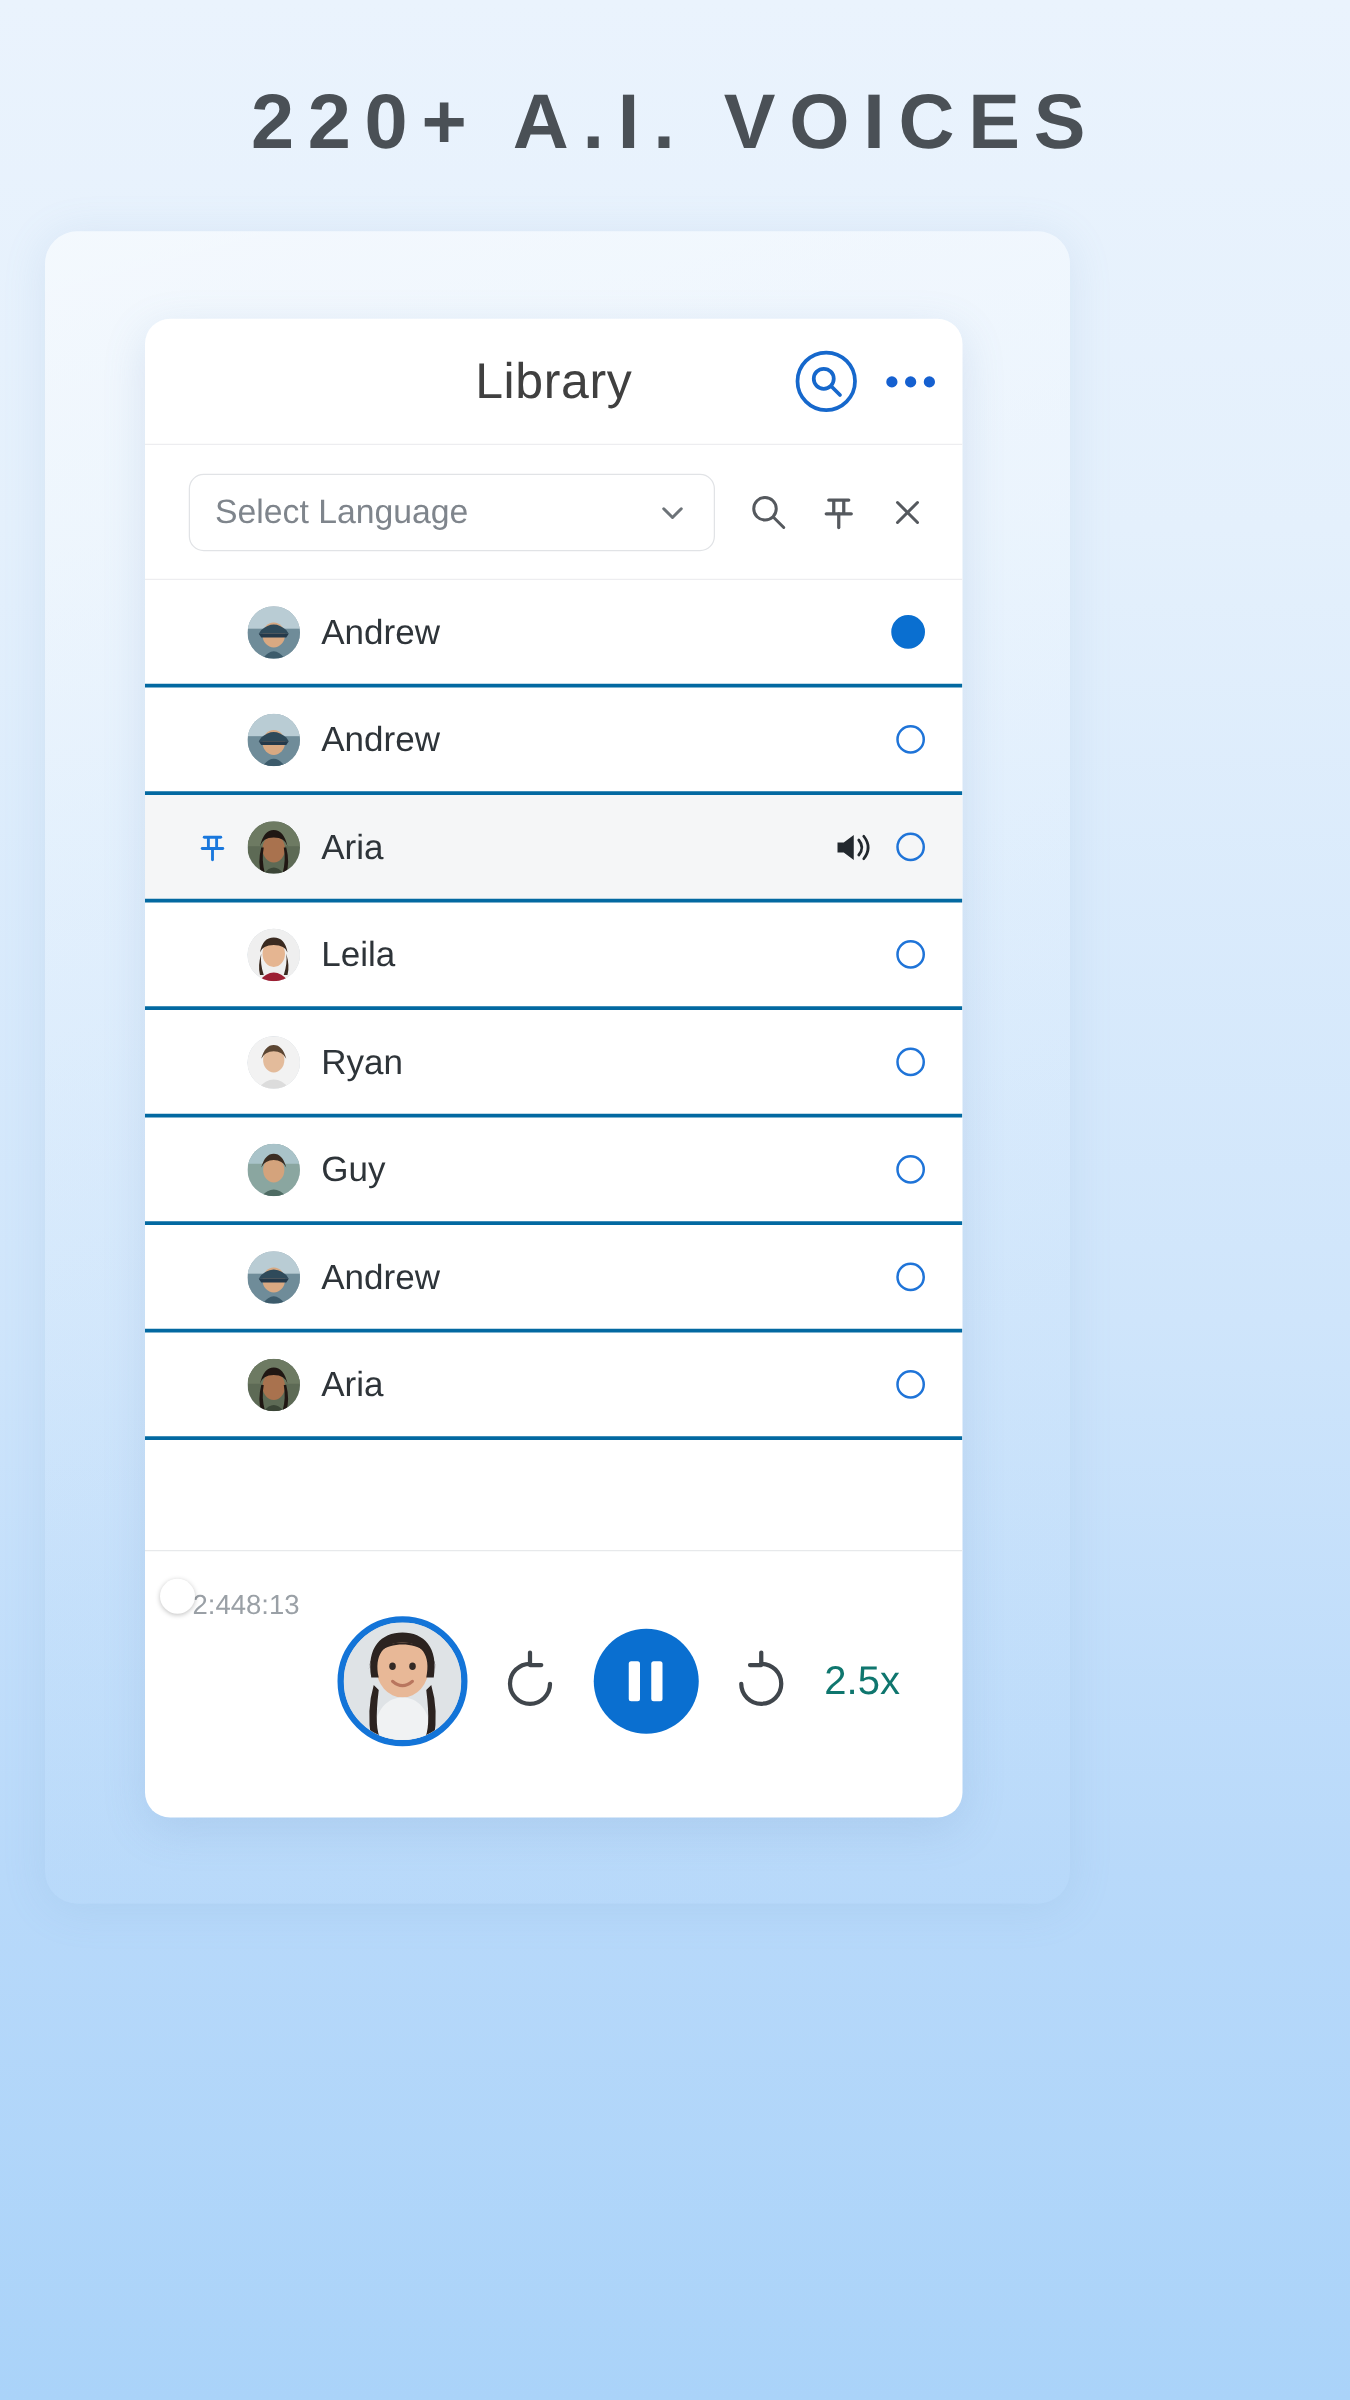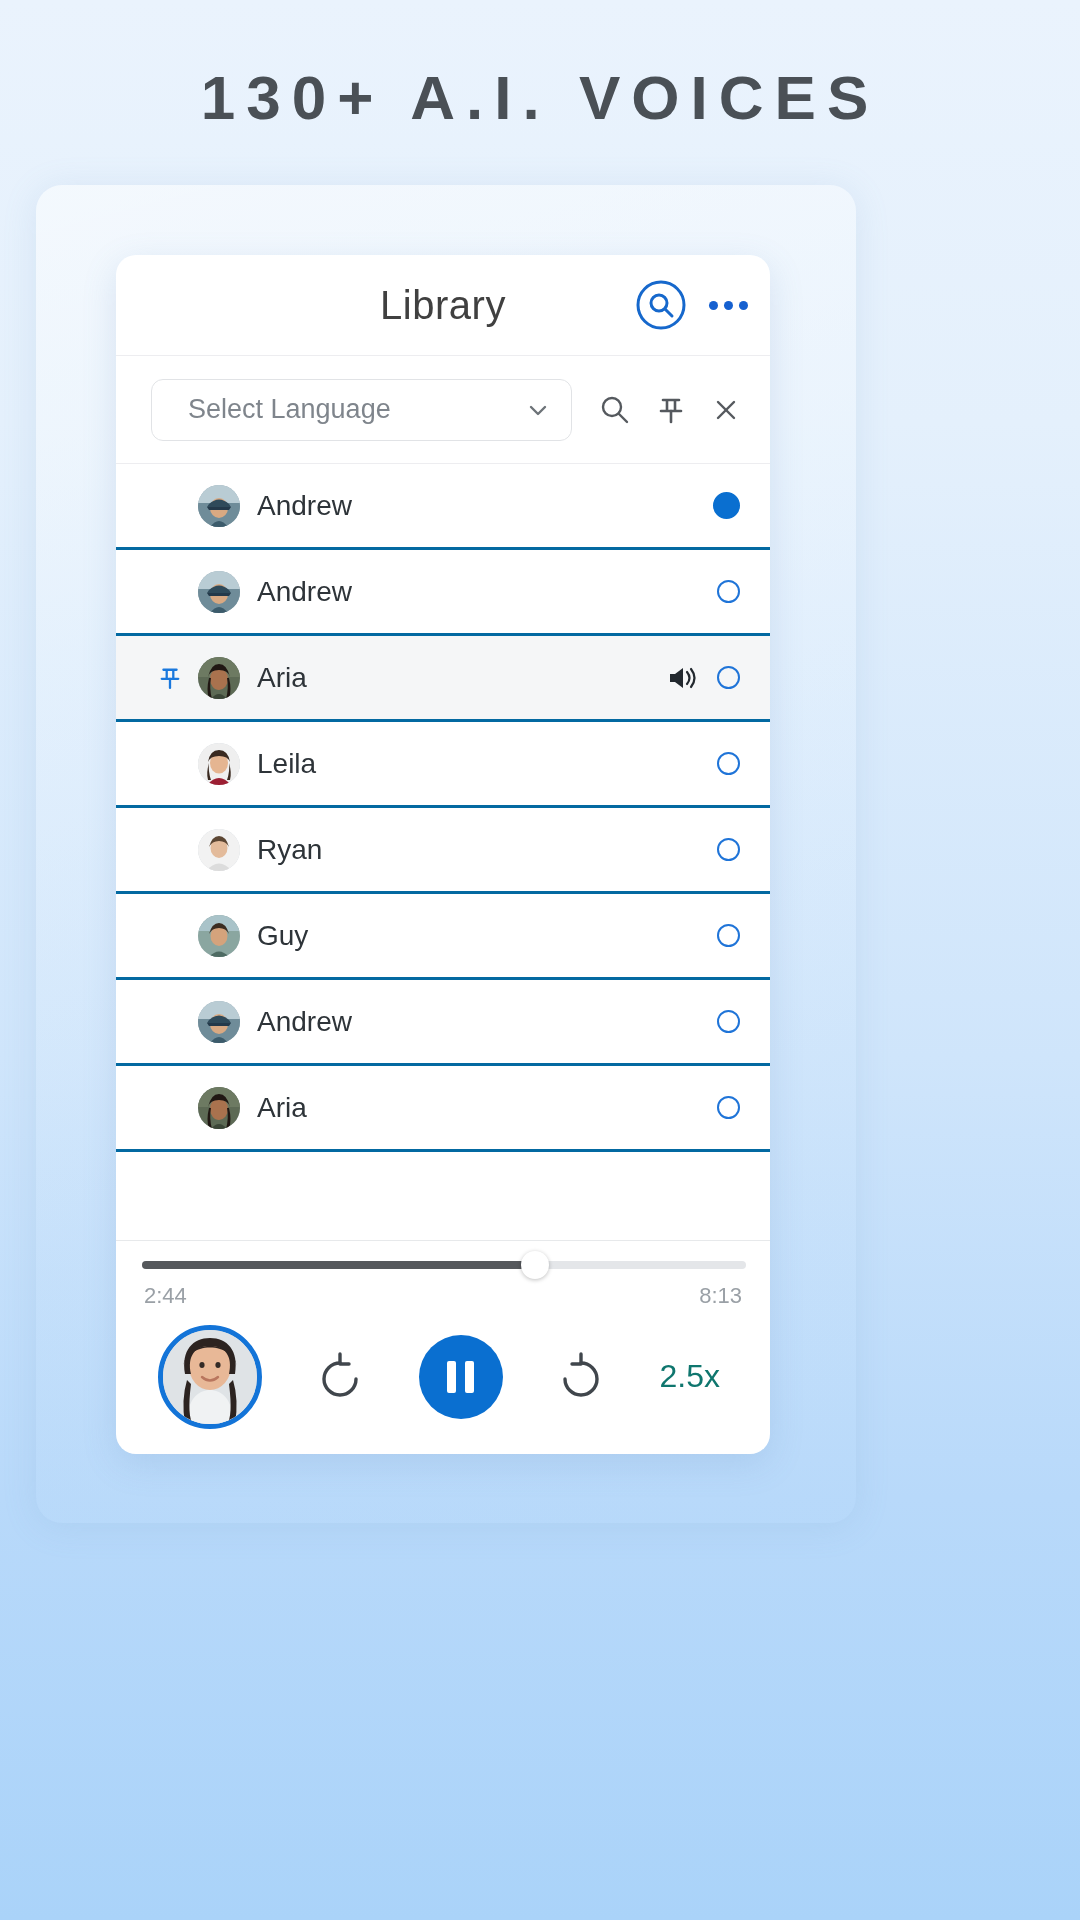--- a/index.html
+++ b/index.html
@@ -135,21 +135,21 @@
     gap: 0;
   }
   .select-pill {
     flex: 1 1 auto;
     height: 62px;
     border: 1px solid #e1e3e6;
     border-radius: 12px;
     display: flex;
     align-items: center;
     justify-content: space-between;
-    padding: 0 18px 0 36px;
+    padding: 0 18px 0 20px;
     cursor: pointer;
     max-width: 450px;
   }
   .select-pill span {
     font-size: 27px;
     color: #7f858c;
   }
   .filter-icons {
     display: flex;
     align-items: center;
@@ -211,23 +211,23 @@
   .radio.sel {
     background: #0a6fd0;
     border-color: #0a6fd0;
     width: 27px; height: 27px; flex-basis: 27px;
   }
 
   
   .player {
     flex: 0 0 214px;
     border-top: 1px solid #e7e9eb;
-    padding: 4px 20px;
-    display: flex;
-    flex-direction: column;
+    padding: 16px 20px;
+    display: flex;
+    flex-direction: row;
     justify-content: space-between;
   }
   .progress-wrap {
     position: relative;
     height: 8px;
     margin-top: 16px;
     margin-left: 6px;
     margin-right: 4px;
   }
   .progress-track {
@@ -306,21 +306,21 @@
   .speed {
     font-size: 32px;
     color: #0f766e;
     cursor: pointer;
   }
   svg { display: block; }
 </style>
 </head>
 <body>
 
-<div class="headline">130+ A.I. VOICES</div>
+<div class="headline">220+ A.I. VOICES</div>
 
 <div class="outer-card"></div>
 
 <div class="app-card">
 
   <div class="app-header">
     <div class="app-title">Library</div>
     <div class="header-actions">
       <div class="icon-btn">
         <svg width="52" height="52" viewBox="0 0 52 52">

